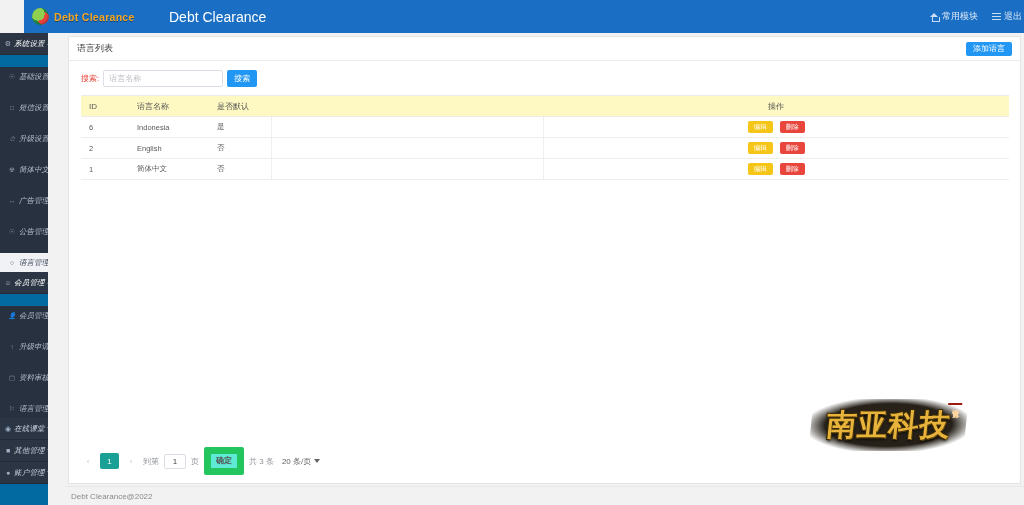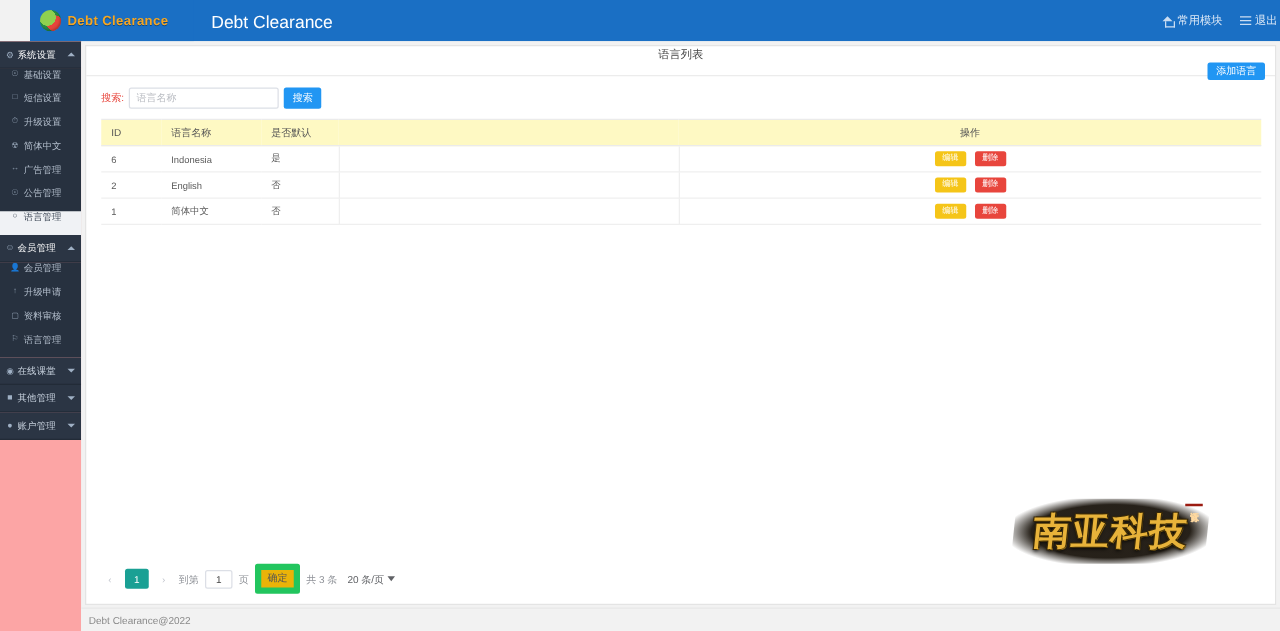--- a/index.html
+++ b/index.html
@@ -66,23 +66,24 @@
   }
   .icon-bars::before {
     content: ""; position: absolute; left: 0; top: 1px; width: 9px; height: 1px;
     background: #dfeaf7;
     box-shadow: 0 3px 0 #dfeaf7, 0 6px 0 #dfeaf7;
   }
 
   
   .sidebar {
     position: absolute; top: 33px; left: 0;
-    width: 65px; height: 472px;
-    background: #fca5a5;
+    width: 48px; height: 472px;
+    background: #0369a1;
     overflow: hidden;
+    font-style: italic;
   }
   .menu-group-header {
     height: 22px; display: flex; align-items: center;
     padding: 0 5px 0 4px;
     color: #c8d2de; font-size: 7.5px;
     background: #2b3544;
     border-bottom: 1px solid #222b37;
     cursor: pointer;
     position: relative;
   }
@@ -94,24 +95,24 @@
   .mg-label { flex: 1 1 auto; white-space: nowrap; letter-spacing: .2px; }
   .caret {
     width: 0; height: 0; flex: 0 0 auto; margin-left: 2px;
     border-left: 3px solid transparent; border-right: 3px solid transparent;
   }
   .caret.up { border-bottom: 3.5px solid #9fb0c4; }
   .caret.down { border-top: 3.5px solid #9fb0c4; }
 
   .submenu { background: #27313f; }
   .menu-item {
-    height: 19px; display: flex; 
+    height: 19px; display: flex; align-items: center;
     padding-left: 8px; padding-right: 4px;
     color: #b4bfcd; font-size: 7.5px;
-    cursor: pointer; white-space: nowrap;
+    cursor: pointer; white-space: nowrap; margin-top: 12px;
   }
   .menu-item .mi-icon {
     width: 8px; flex: 0 0 8px; text-align: center;
     font-size: 6.5px; color: #8b9aac; margin-right: 3px;
   }
   .menu-item.selected {
     background: #f0f2f5; color: #3a4554;
   }
   .menu-item.selected .mi-icon { color: #3a4554; }
 
@@ -125,21 +126,20 @@
   .panel {
     position: absolute; top: 3px; left: 3px;
     width: 953px; height: 448px;
     background: #ffffff;
     border: 1px solid #e4e4e4;
   }
   .panel-head {
     height: 24px; border-bottom: 1px solid #ececec;
     display: flex; align-items: center;
     padding: 0 8px;
-    flex-direction: column;
   }
   .panel-title { font-size: 9px; color: #444; }
   .btn-add {
     margin-left: auto;
     background: #2196f3; color: #fff;
     font-size: 8px; border: 0; border-radius: 2px;
     padding: 3px 7px; cursor: pointer; line-height: 1;
   }
   .search-bar {
     display: flex; align-items: center;
@@ -220,23 +220,24 @@
   }
   .pg-text { color: #909399; white-space: nowrap; }
   .pg-input {
     width: 22px; height: 15px;
     border: 1px solid #dcdfe6; border-radius: 2px;
     font-size: 8px; text-align: center; color: #444;
     outline: none; padding: 0;
     font-family: "Liberation Sans", sans-serif;
   }
   .pg-confirm {
-    background: #eab308; border: 5px solid #22c55e; border-radius: 2px;
+    background: #5eead4; border: 7px solid #22c55e; border-radius: 2px;
     font-size: 8px; color: #555; padding: 2px 5px; cursor: pointer;
     line-height: 1.2;
+    font-weight: bold;
   }
   .pg-select {
     display: flex; align-items: center; gap: 3px;
     border: 1px solid #fff; font-size: 8px; color: #606266;
     cursor: pointer; padding: 1px 2px;
   }
   .sel-caret {
     width: 0; height: 0;
     border-left: 3px solid transparent; border-right: 3px solid transparent;
     border-top: 4px solid #606266;

